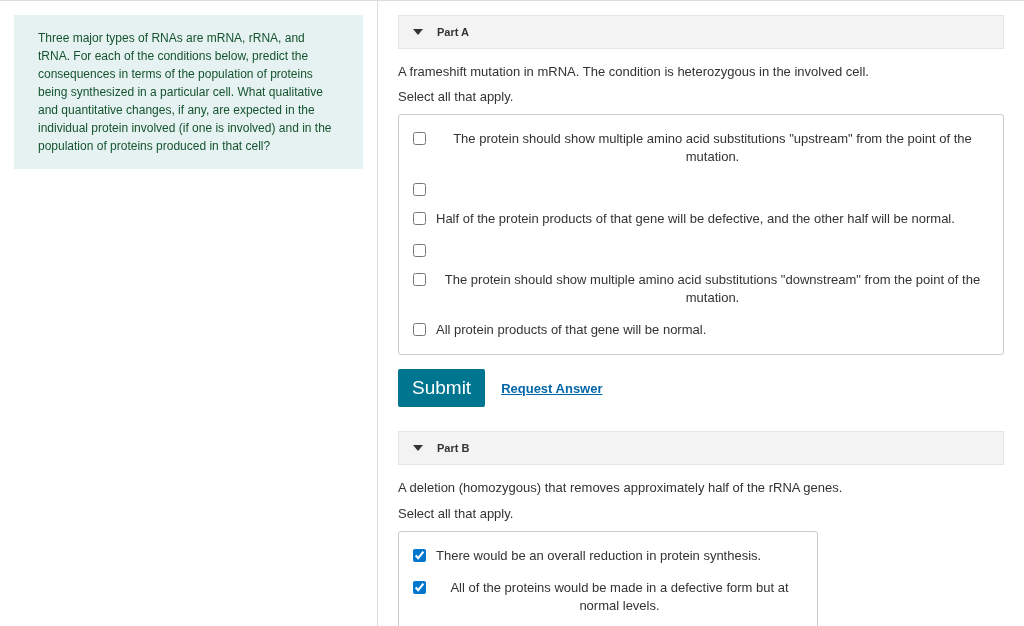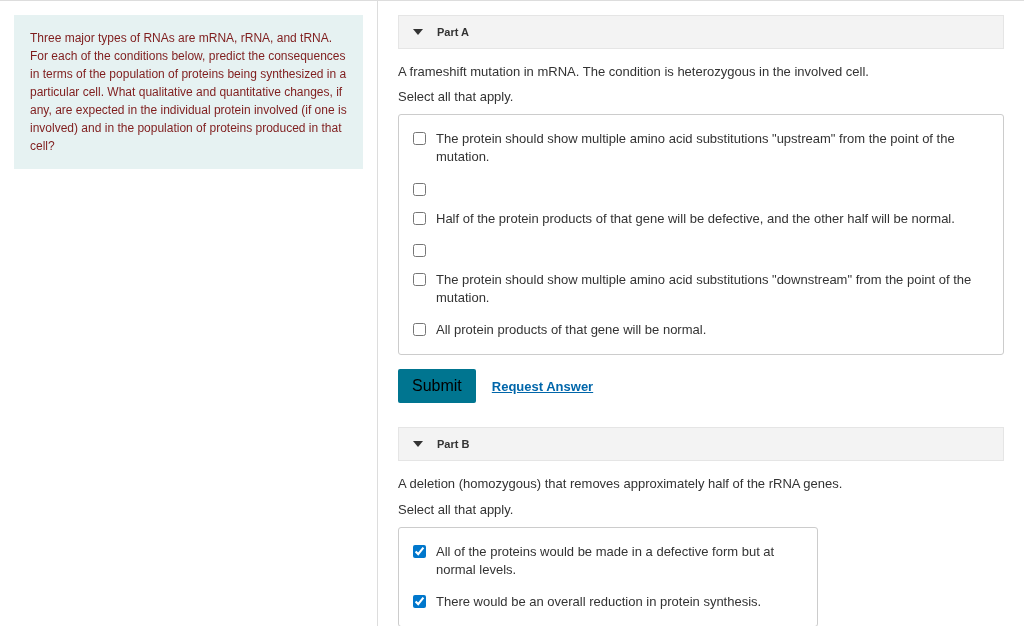--- a/index.html
+++ b/index.html
@@ -14,24 +14,24 @@
       width: 1024px;
       border-top: 1px solid #ddd;
     }
     .left-panel {
       width: 378px;
       padding: 14px;
       border-right: 1px solid #ddd;
     }
     .prompt-box {
       background: #e6f2f2;
-      padding: 14px 16px;
+      padding: 14px 24px;
       font-size: 12px;
       line-height: 1.5;
-      color: #7f1d1d;
+      color: #14532d;
     }
     .right-panel {
       flex: 1;
       padding: 14px 20px 0 20px;
     }
     .part-section {
       margin-bottom: 24px;
     }
     .part-header {
       background: #f3f3f3;
@@ -80,32 +80,33 @@
     .option-row input[type="checkbox"] {
       margin-top: 2px;
       width: 13px;
       height: 13px;
       accent-color: #0077cc;
     }
     .option-row label {
       font-size: 13px;
       line-height: 1.4;
       cursor: pointer;
+      text-align: center;
     }
     .actions {
       display: flex;
       align-items: center;
       gap: 16px;
     }
     .submit-btn {
       background: #007590;
-      color: #000000;
+      color: #ffffff;
       border: none;
       padding: 8px 14px;
-      font-size: 16px;
+      font-size: 19px;
       cursor: pointer;
       border-radius: 2px;
     }
     .request-link {
       color: #0066aa;
       text-decoration: underline;
       font-weight: bold;
       font-size: 13px;
       cursor: pointer;
     }
@@ -165,26 +166,26 @@
     <div class="part-section">
       <div class="part-header">
         <span class="caret"></span>
         <span class="part-title">Part B</span>
       </div>
       <div class="part-body">
         <div class="description">A deletion (homozygous) that removes approximately half of the rRNA genes.</div>
         <div class="select-label">Select all that apply.</div>
         <div class="options-box options-box-b">
           <div class="option-row">
+            <input type="checkbox" id="b1" checked="" style="">
+            <label for="b1">There would be an overall reduction in protein synthesis.</label>
+          </div>
+          <div class="option-row">
             <input type="checkbox" id="b0" checked="" style="">
             <label for="b0">All of the proteins would be made in a defective form but at normal levels.</label>
-          </div>
-          <div class="option-row">
-            <input type="checkbox" id="b1" checked="" style="">
-            <label for="b1">There would be an overall reduction in protein synthesis.</label>
           </div>
 
         </div>
       </div>
     </div>
 
   </div>
 </div>
 
 </body></html>

